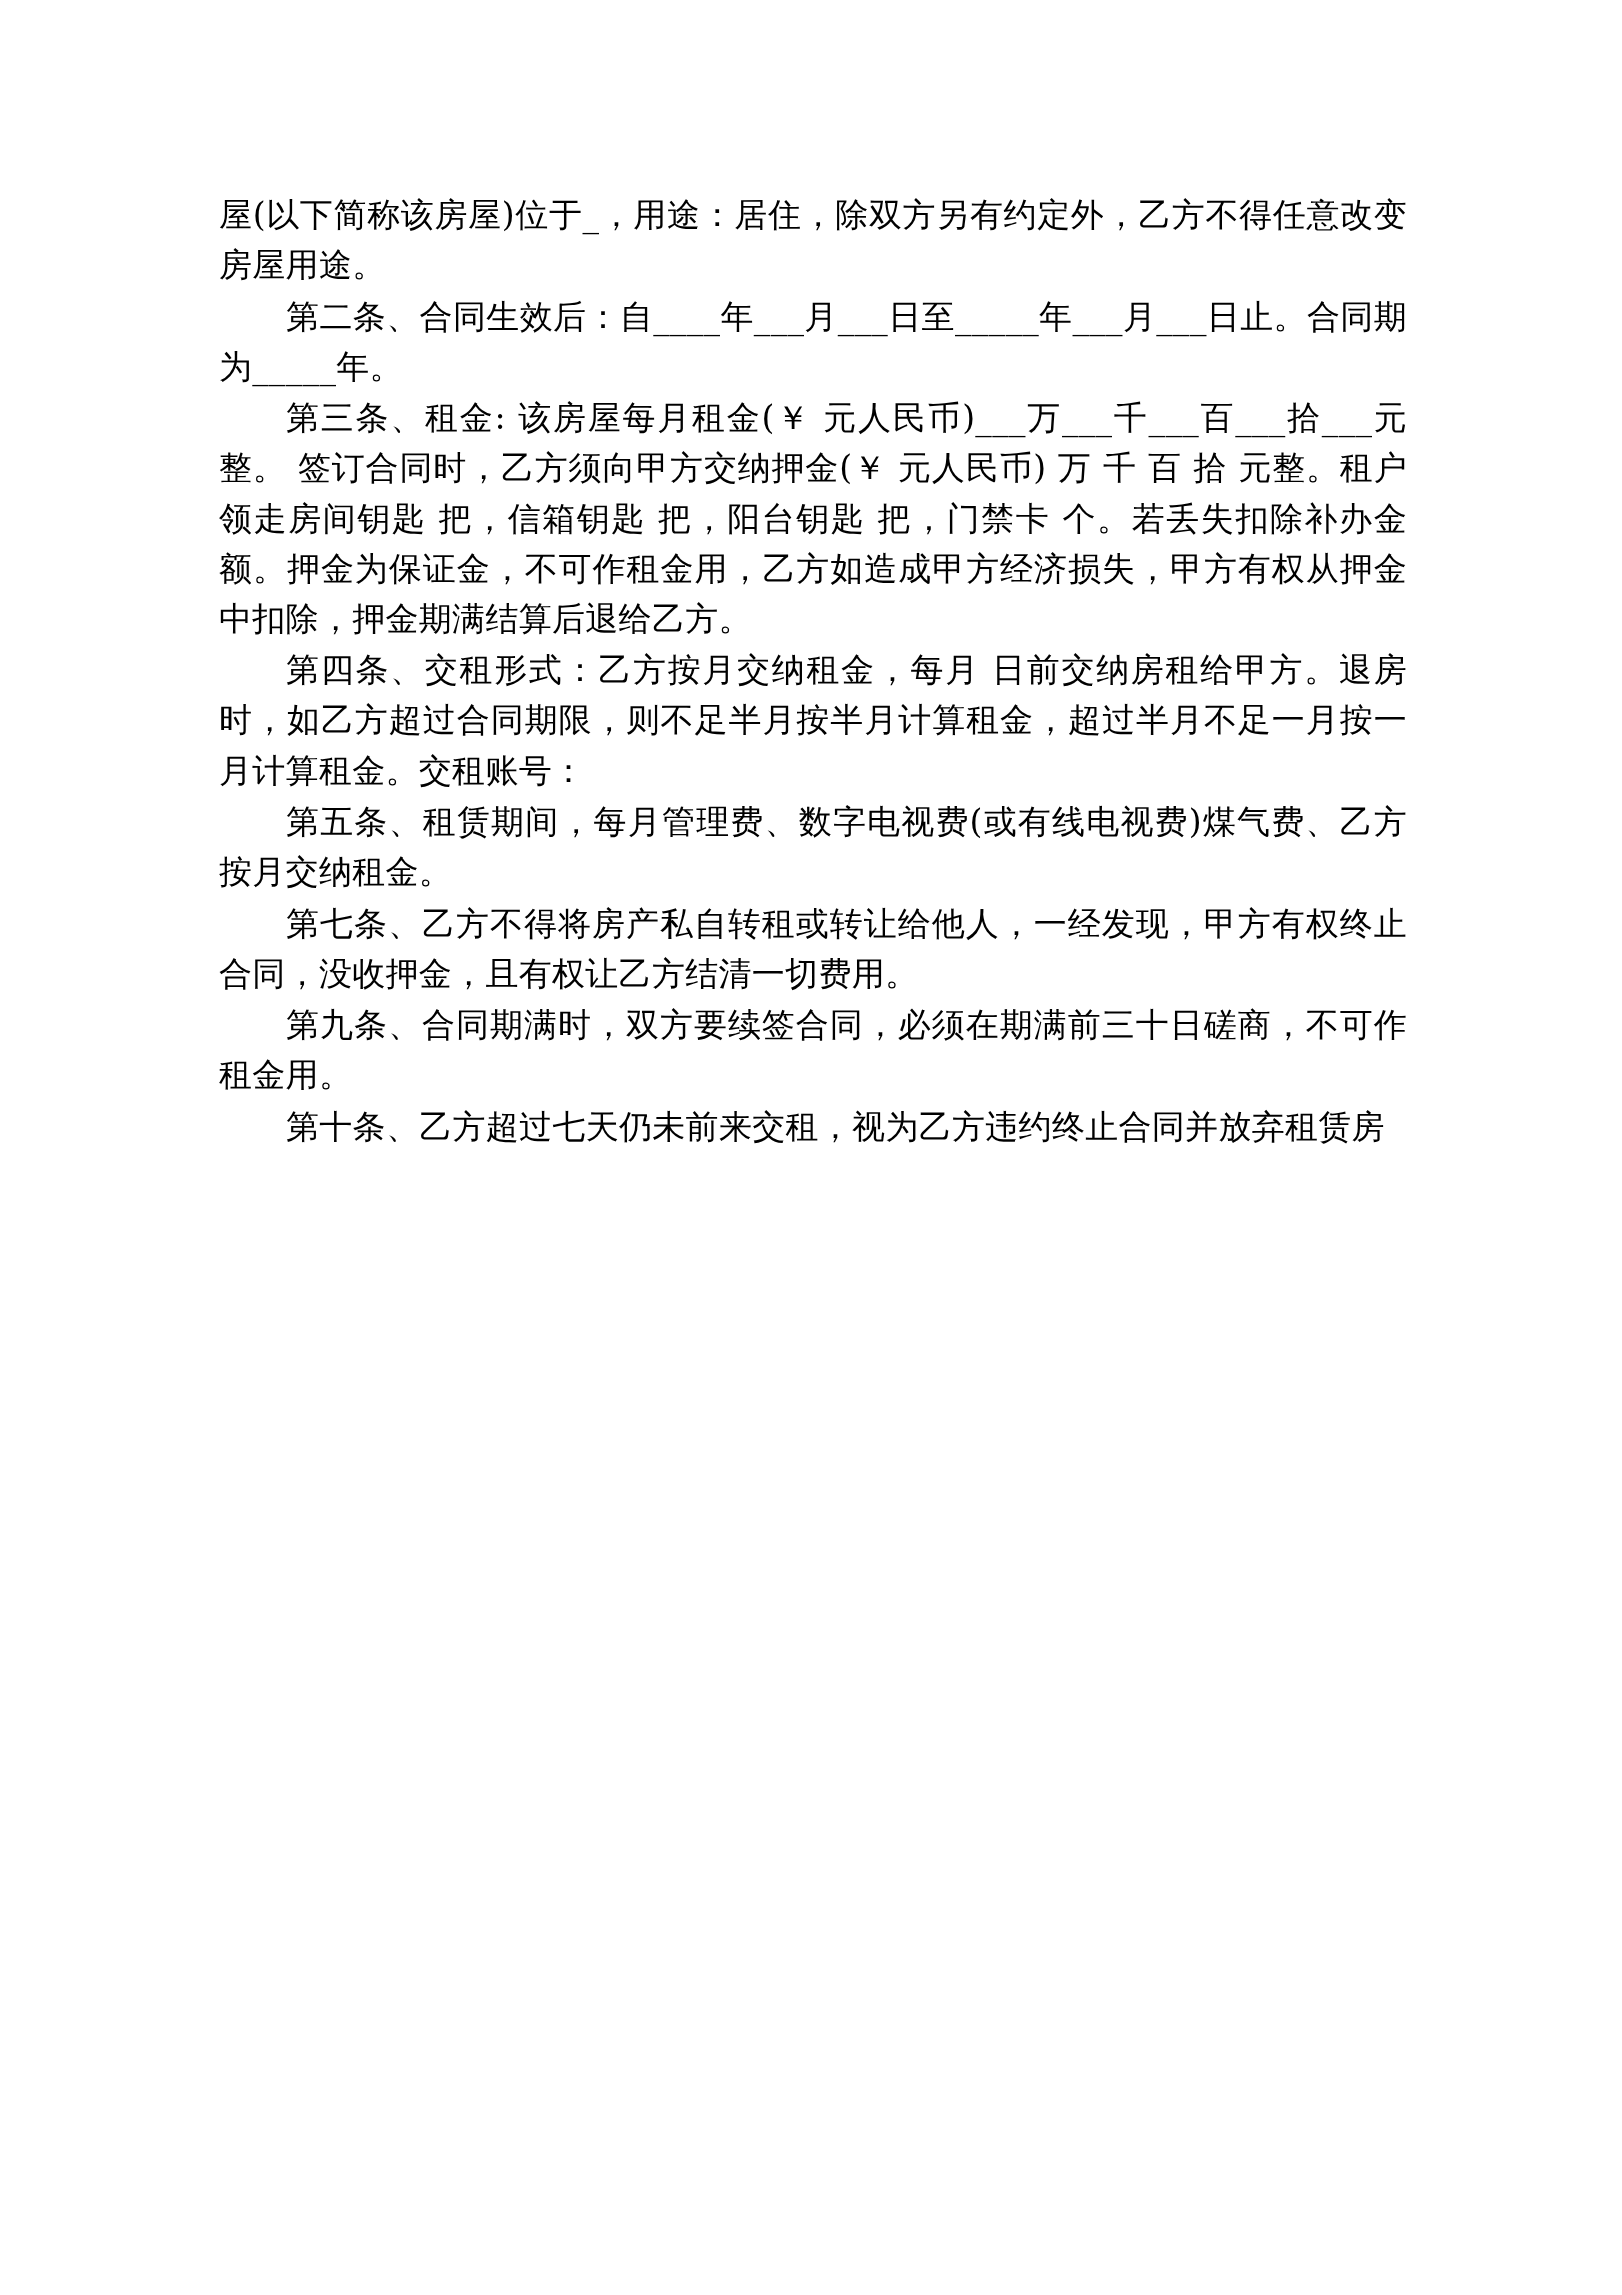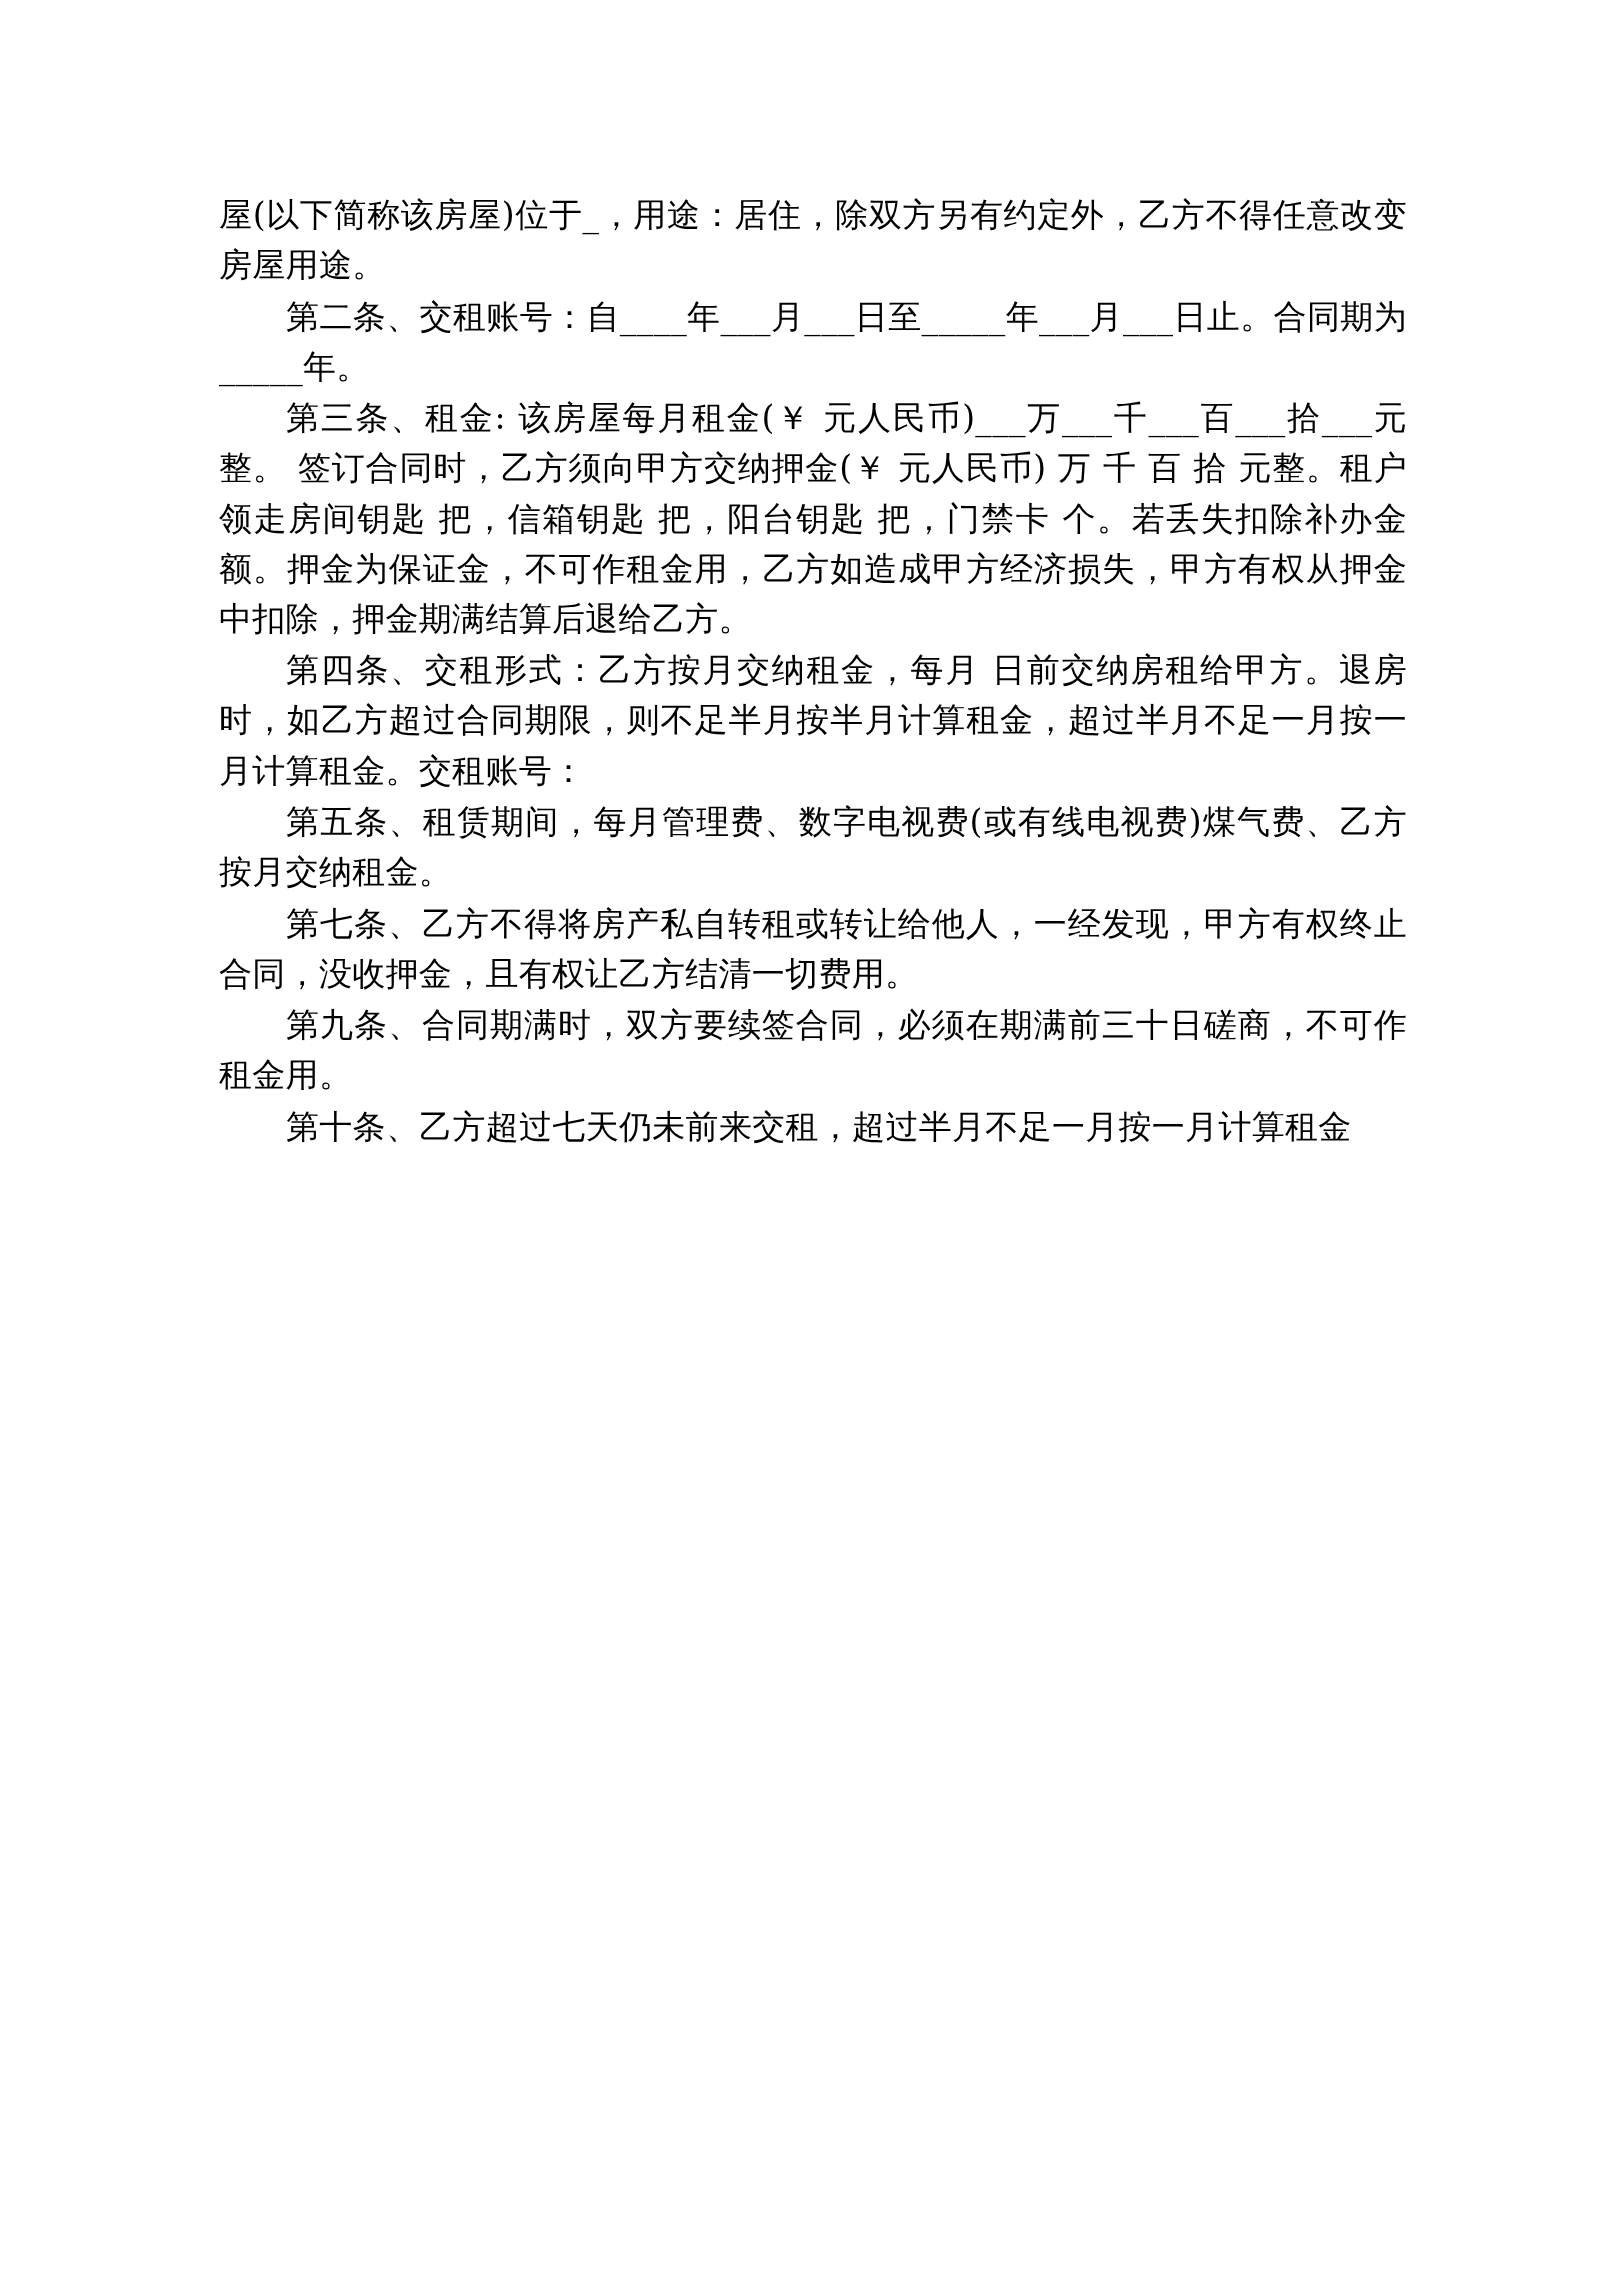--- a/index.html
+++ b/index.html
@@ -42,31 +42,31 @@
   }
 </style>
 </head>
 <body>
 
 <div class="page">
   <div class="doc-body">
 
     <p class="para cont">屋(以下简称该房屋)位于_，用途：居住，除双方另有约定外，乙方不得任意改变房屋用途。</p>
 
-    <p class="para indent">第二条、交租账号：自____年___月___日至_____年___月___日止。合同期为_____年。</p>
+    <p class="para indent">第二条、合同生效后：自____年___月___日至_____年___月___日止。合同期为_____年。</p>
 
     <p class="para indent">第三条、租金: 该房屋每月租金(￥ 元人民币)___万___千___百___拾___元整。 签订合同时，乙方须向甲方交纳押金(￥ 元人民币) 万 千 百 拾 元整。租户领走房间钥匙 把，信箱钥匙 把，阳台钥匙 把，门禁卡 个。若丢失扣除补办金额。押金为保证金，不可作租金用，乙方如造成甲方经济损失，甲方有权从押金中扣除，押金期满结算后退给乙方。</p>
 
     <p class="para indent">第四条、交租形式：乙方按月交纳租金，每月 日前交纳房租给甲方。退房时，如乙方超过合同期限，则不足半月按半月计算租金，超过半月不足一月按一月计算租金。交租账号：</p>
 
     <p class="para indent">第五条、租赁期间，每月管理费、数字电视费(或有线电视费)煤气费、乙方按月交纳租金。</p>
 
 
     <p class="para indent">第七条、乙方不得将房产私自转租或转让给他人，一经发现，甲方有权终止合同，没收押金，且有权让乙方结清一切费用。</p>
 
 
     <p class="para indent">第九条、合同期满时，双方要续签合同，必须在期满前三十日磋商，不可作租金用。</p>
 
-    <p class="para indent">第十条、乙方超过七天仍未前来交租，超过半月不足一月按一月计算租金</p>
+    <p class="para indent">第十条、乙方超过七天仍未前来交租，视为乙方违约终止合同并放弃租赁房</p>
 
   </div>
 </div>
 
 
 </body></html>

